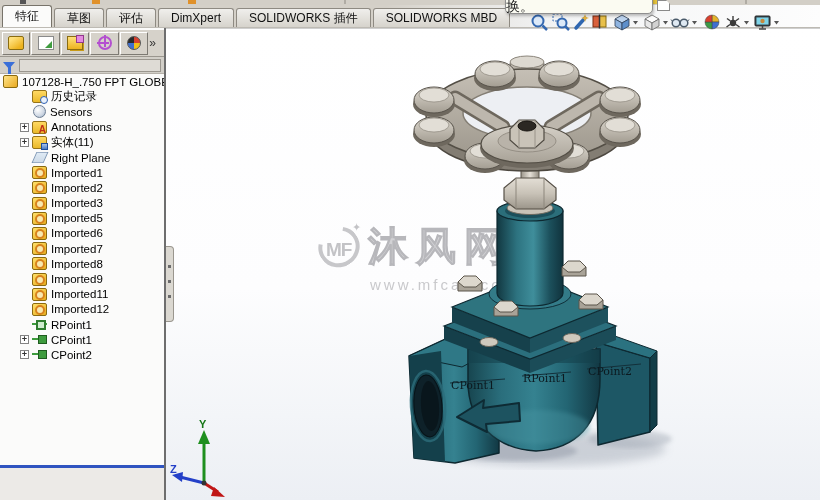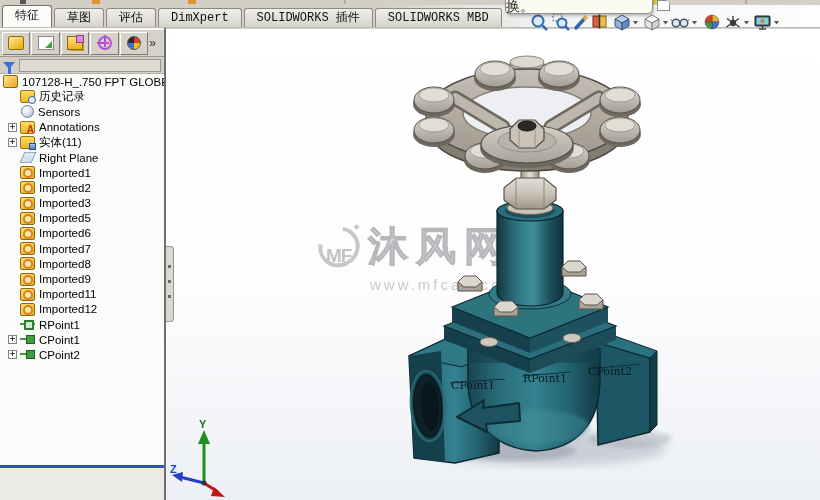--- a/index.html
+++ b/index.html
@@ -6,21 +6,21 @@
   #stage{position:relative;width:820px;height:500px;overflow:hidden;background:#d4d0c8;}
 
   
   #topstrip{position:absolute;left:0;top:0;width:820px;height:5px;background:#d3cfc7;}
   .mark{position:absolute;top:0;height:4px;}
   #tabbar{position:absolute;left:0;top:5px;width:820px;height:23px;
     background:linear-gradient(90deg,#d4d0c8 0 47%,#e4e2de 56%,#f3f4f5 68%,#fdfdfd 100%);
     border-bottom:1px solid #bdbab3;box-sizing:border-box;}
   .tab{display:inline-block;height:18px;line-height:18px;margin-top:3px;margin-left:2px;padding:0 12px;
     background:linear-gradient(#f0efec,#d6d3cc);border:1px solid #8e8a82;border-bottom:none;
-    border-radius:3px 3px 0 0;font-size:12px;color:#111;vertical-align:bottom;font-family:Liberation Mono, monospace;}
+    border-radius:3px 3px 0 0;font-size:12px;color:#111;vertical-align:bottom;}
   .tab.active{background:#fbfbfa;height:21px;line-height:21px;margin-top:0;border-color:#77736a;position:relative;z-index:2;}
 
   
   #leftpanel{position:absolute;left:0;top:28px;width:164px;height:472px;background:#fbfbfa;}
   #mgrbar{position:absolute;left:0;top:2px;width:164px;height:27px;display:flex;align-items:center;
     background:#d6d2ca;border-bottom:1px solid #9b978f;box-sizing:border-box;padding:0 2px;}
   .mbtn{width:29px;height:23px;background:#d6d2ca;border-top:1px solid #fff;border-left:1px solid #fff;
     border-right:1px solid #7d7a73;border-bottom:1px solid #7d7a73;display:flex;align-items:center;
     justify-content:center;margin-right:1px;box-sizing:border-box;}
   #mgr-overflow{margin-left:auto;margin-right:6px;font-size:12px;color:#333;}
@@ -38,21 +38,21 @@
     background:conic-gradient(#d8402e 0 90deg,#f3c018 0 180deg,#3f6fd1 0 270deg,#2b2b2b 0 360deg);}
 
   #filterbar{position:absolute;left:0;top:29px;width:164px;height:17px;background:#d2cfc8;
     border-bottom:1px solid #b5b1a9;display:flex;align-items:center;box-sizing:border-box;padding:0 3px;}
   #funnel{width:0;height:0;border-left:6px solid transparent;border-right:6px solid transparent;
     border-top:7px solid #3a6fd8;position:relative;margin-right:4px;}
   #funnel::after{content:"";position:absolute;left:-1.5px;top:-2px;width:3px;height:7px;background:#3a6fd8;}
   #filterfield{flex:1;height:11px;background:#dedbd5;border:1px solid #9a968e;}
 
   #tree{position:absolute;left:0;top:46px;width:164px;height:391px;background:#fbfbfa;overflow:hidden;}
-  .trow{height:15.2px;display:flex;align-items:center;font-size:11.5px;color:#000;white-space:nowrap;padding-left:8px;}
+  .trow{height:15.2px;display:flex;align-items:center;font-size:11.5px;color:#000;white-space:nowrap;padding-left:20px;}
   .trow.root{padding-left:3px;}
   .exp{width:9px;height:9px;border:1px solid #848484;background:#fff;font:bold 9px/8px "Liberation Mono",monospace;
     color:#333;text-align:center;margin-right:3px;flex:none;box-sizing:border-box;}
   .expspace{width:12px;flex:none;}
   .tlabel{overflow:hidden;}
 
   .ti{width:15px;height:13px;position:relative;flex:none;margin-right:4px;box-sizing:border-box;}
   .ti-part{background:linear-gradient(135deg,#ffe58a,#e9a91f);border:1px solid #8a6a10;border-radius:2px;}
   .ti-history,.ti-annotations,.ti-solid-bodies{background:linear-gradient(#ffd963,#eab929);border:1px solid #96741a;border-radius:2px;}
   .ti-history::after{content:"";position:absolute;right:-2px;bottom:-2px;width:8px;height:8px;border-radius:50%;
@@ -85,21 +85,21 @@
     background:repeating-linear-gradient(#6b6b6b 0 3px,#0000 3px 15px);}
 
   
   #viewport{position:absolute;left:166px;top:28px;width:654px;height:472px;
     background:linear-gradient(180deg,#ffffff 0%,#fdfdfe 55%,#f3f5f8 82%,#eceff4 100%);border-top:1px solid #cfcfcf;box-sizing:border-box;}
   #watermark{position:absolute;left:150px;top:190px;width:260px;z-index:1;color:#c7c7ca;}
   #wm-row{display:flex;align-items:center;}
   #wm-logo{width:52px;height:48px;position:relative;flex:none;}
   #wm-ring{position:absolute;left:2px;top:4px;width:42px;height:40px;border:4px solid #c7c7ca;border-radius:50%;
     border-top-color:transparent;transform:rotate(-35deg);box-sizing:border-box;}
-  #wm-mf{position:absolute;left:10px;top:22px;font:bold 19px "Liberation Sans",sans-serif;color:#c3c3c6;letter-spacing:-1px;}
+  #wm-mf{position:absolute;left:10px;top:16px;font:bold 19px "Liberation Sans",sans-serif;color:#c3c3c6;letter-spacing:-1px;}
   #wm-star{position:absolute;left:36px;top:-2px;font-size:11px;color:#c3c3c6;}
   #wm-brand{font:bold 40px "DejaVu Sans",sans-serif;letter-spacing:8px;color:#d2d2d5;-webkit-text-stroke:1px #b7b7bb;}
   #wm-url{font:15px "Liberation Sans",sans-serif;letter-spacing:3px;color:#c9c9cc;margin:2px 0 0 54px;}
 
   #modelsvg{position:absolute;left:0;top:0;z-index:2;}
   #triad{position:absolute;left:4px;top:388px;z-index:2;}
 
   #hud{position:absolute;left:528px;top:12px;z-index:3;}
 
   #tooltip{position:absolute;left:505px;top:-5px;width:148px;height:19px;background:#fbfbf2;border:1px solid #8f8f8f;

